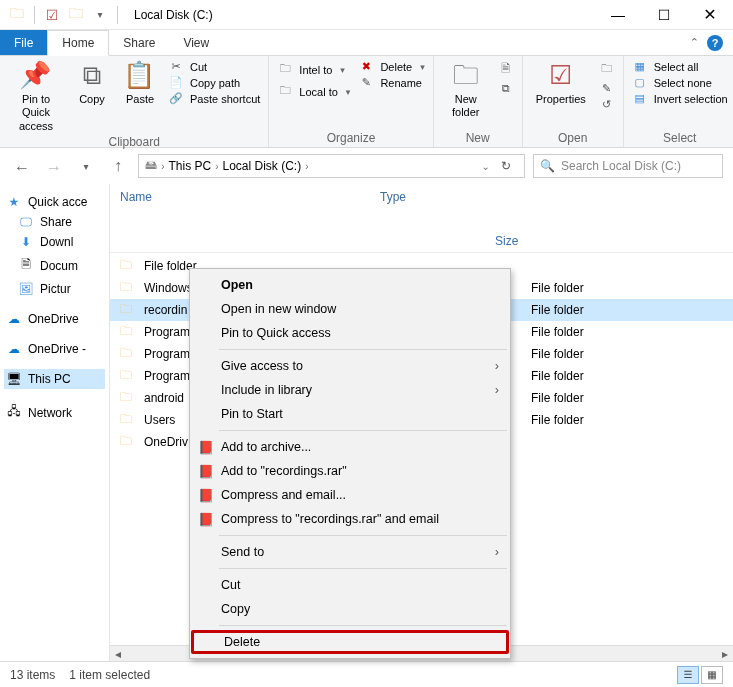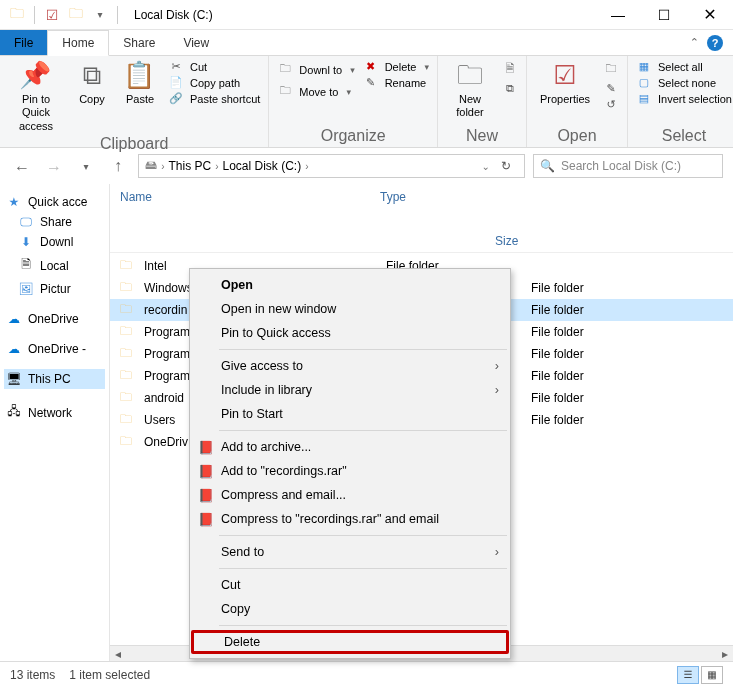--- a/index.html
+++ b/index.html
@@ -11,30 +11,30 @@
   .qat-icon { width: 22px; height: 22px; display: flex; align-items: center; justify-content: center; font-size: 14px; color: #333; }
   .qat-sep { border-left: 1px solid #ccc; height: 18px; margin: 0 4px; }
   .titletext { padding-left: 6px; font-size: 12px; color: #000; }
   .win-controls { margin-left: auto; display: flex; }
   .win-controls .wc { width: 46px; height: 30px; display: flex; align-items: center; justify-content: center; font-size: 14px; color: #000; }
   .win-controls .wc.close { font-size: 16px; }
 
   
   .tabs { height: 26px; display: flex; align-items: stretch; border-bottom: 1px solid #dadada; position: relative; }
   .tab { padding: 0 14px; display: flex; align-items: center; font-size: 12px; color: #333; }
-  .tab.file { background: #1979ca; color: #000000; }
+  .tab.file { background: #1979ca; color: #ffffff; }
   .tab.active { background: #fff; border: 1px solid #dadada; border-bottom: 1px solid #fff; margin-bottom: -1px; }
   .tabs .help { margin-left: auto; display: flex; align-items: center; padding-right: 10px; color: #666; }
   .help-circle { width: 16px; height: 16px; border-radius: 50%; background: #1979ca; color: #fff; display: flex; align-items: center; justify-content: center; font-size: 11px; font-weight: bold; margin-left: 8px; }
 
   
   .ribbon { height: 92px; background: #f5f6f7; border-bottom: 1px solid #dadada; display: flex; }
   .rgroup { border-right: 1px solid #e1e1e1; padding: 4px 8px 2px 8px; display: flex; flex-direction: column; justify-content: space-between; }
   .rgroup-body { display: flex; gap: 8px; flex: 1; }
-  .rgroup-label { text-align: center; font-size: 16px; color: #666; padding-top: 2px; }
+  .rgroup-label { text-align: center; font-size: 12px; color: #666; padding-top: 2px; }
   .big-btn { display: flex; flex-direction: column; align-items: center; width: 56px; font-size: 11px; text-align: center; line-height: 1.2; }
   .big-btn .bi { font-size: 26px; margin-bottom: 2px; color: #666; }
   .stack { display: flex; flex-direction: column; gap: 3px; font-size: 11px; }
   .stack-item { display: flex; align-items: center; gap: 6px; white-space: nowrap; }
   .stack-item .si { width: 16px; text-align: center; color: #555; }
   .folder-icon { color: #f0c36d; }
 
   
   .addr-row { height: 36px; display: flex; align-items: center; padding: 4px 10px; gap: 8px; }
   .navbtn { width: 24px; height: 24px; display: flex; align-items: center; justify-content: center; color: #666; font-size: 16px; }
@@ -144,26 +144,26 @@
       </div>
     </div>
     <div class="rgroup-label">Clipboard</div>
   </div>
 
   <div class="rgroup">
     <div class="rgroup-body">
       <div class="stack">
         <div class="stack-item">
             <span class="si folder-icon">🗀</span>
-            <span>Downl to</span>
+            <span>Intel to</span>
             <span style="font-size:9px;color:#666;margin-left:2px;">▾</span>
           </div>
         <div class="stack-item">
             <span class="si folder-icon">🗀</span>
-            <span>Move to</span>
+            <span>Local to</span>
             <span style="font-size:9px;color:#666;margin-left:2px;">▾</span>
           </div>
       </div>
       <div class="stack">
         <div class="stack-item">
             <span class="si" style="color:#c00">✖</span>
             <span>Delete</span>
             <span style="font-size:9px;color:#666;margin-left:2px;">▾</span>
           </div>
         <div class="stack-item">
@@ -266,21 +266,21 @@
     <div class="nav-item" style="padding-left:14px;">
         <span class="ni" style="color:#3b8bdb">🖵</span>
         <span>Share</span>
       </div>
     <div class="nav-item" style="padding-left:14px;">
         <span class="ni" style="color:#3b8bdb">⬇</span>
         <span>Downl</span>
       </div>
     <div class="nav-item" style="padding-left:14px;">
         <span class="ni">🗎</span>
-        <span>Local</span>
+        <span>Docum</span>
       </div>
     <div class="nav-item" style="padding-left:14px;">
         <span class="ni" style="color:#3b8bdb">🖼</span>
         <span>Pictur</span>
       </div>
     <div class="nav-group-space"></div>
     <div class="nav-item">
         <span class="ni onedrive-cloud">☁</span>
         <span>OneDrive</span>
       </div>
@@ -303,21 +303,20 @@
 
   <div class="filepane">
     <div class="cols">
       <div class="col-name">Name</div>
       <div class="col-type">Type</div>
       <div class="col-size">Size</div>
     </div>
     <div class="rows" id="rows">
         <div class="frow">
           <span class="ic">🗀</span>
-          <span class="col-name" style="width:242px">Intel</span>
           <span class="col-type">File folder</span>
           <span class="col-size"></span>
         </div>
         <div class="frow">
           <span class="ic">🗀</span>
           <span class="col-name" style="width:242px">Windows</span>
           <span class="col-date">19-08-2022 20:40</span>
           <span class="col-type">File folder</span>
           <span class="col-size"></span>
         </div>

